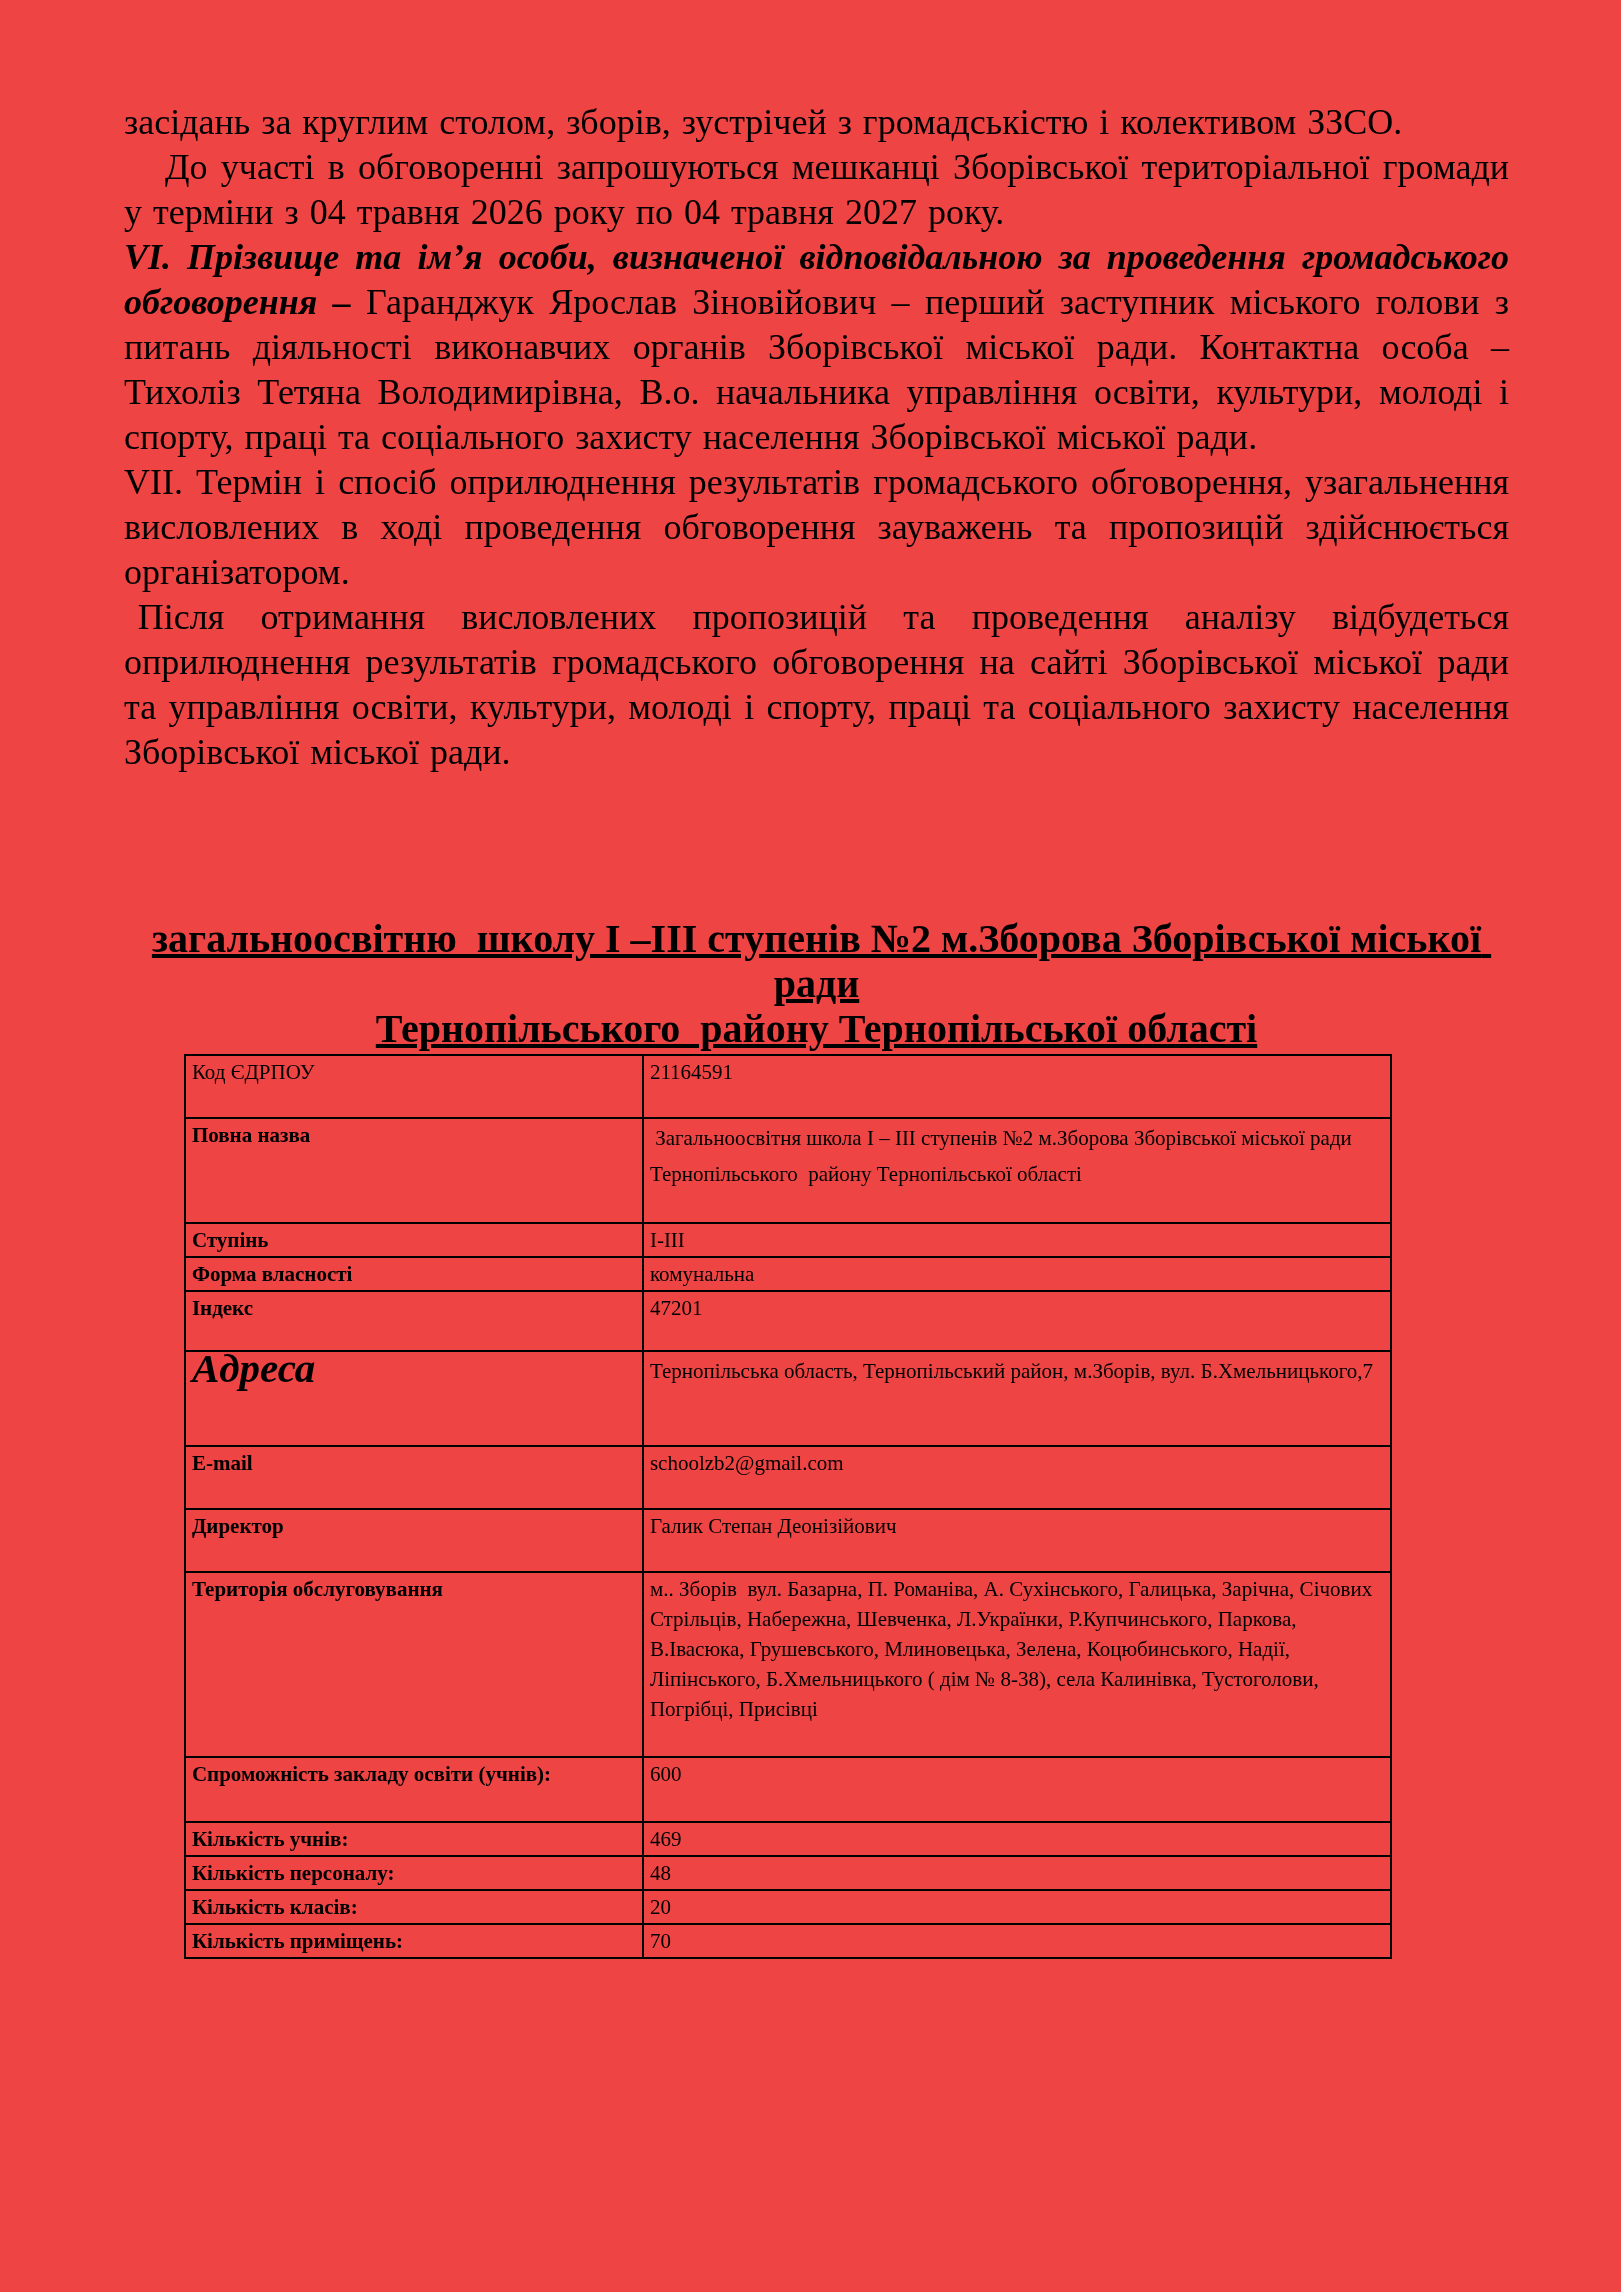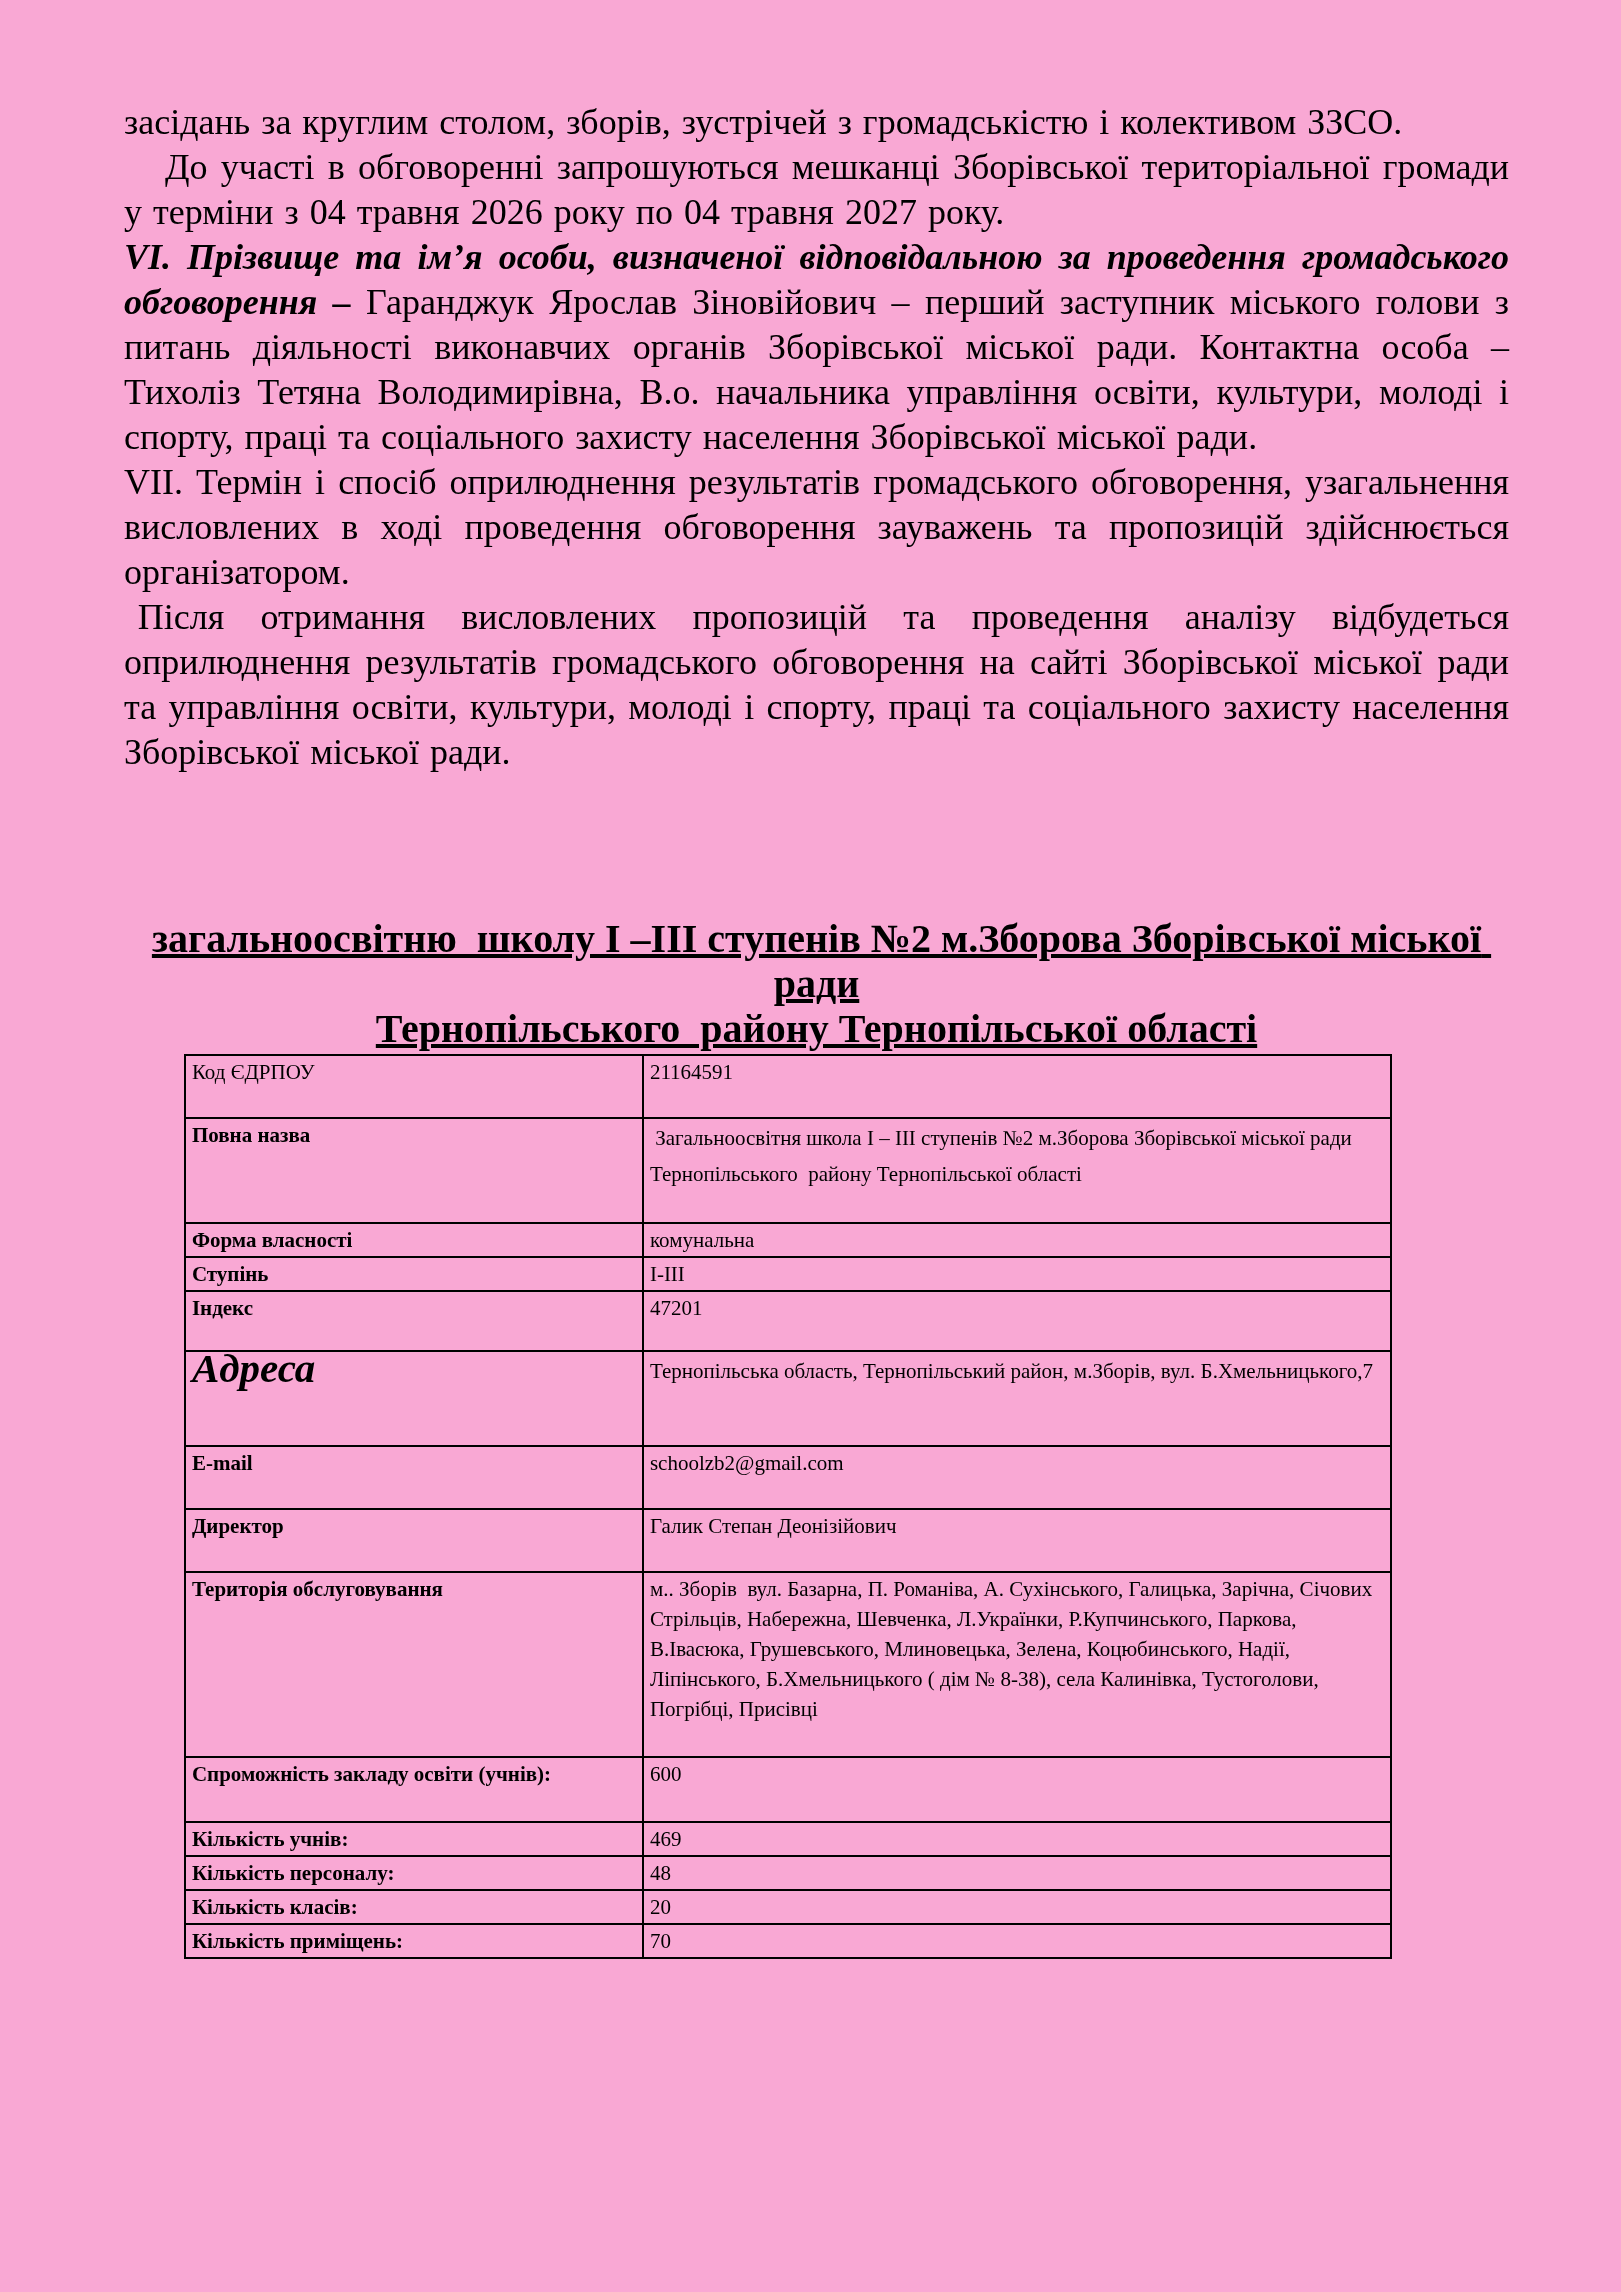--- a/index.html
+++ b/index.html
@@ -1,20 +1,20 @@
 <!DOCTYPE html>
 <html lang="uk"><head>
 <meta charset="utf-8">
 <style>
   html, body { margin: 0; padding: 0; background: #ffffff; }
   .page {
     position: relative;
     width: 1621px;
     height: 2293px;
-    background: #f9a8d4;
+    background: #ef4444;
     color: #000000;
     font-family: "Liberation Serif", "DejaVu Serif", serif;
     overflow: hidden;
   }
   .content {
     position: absolute;
     left: 124px;
     top: 100px;
     width: 1385px;
   }
@@ -99,26 +99,26 @@
       <tbody>
         <tr>
           <td class="cell-label plain" style="height:59px">Код ЄДРПОУ</td>
           <td class="cell-value">21164591</td>
         </tr>
         <tr>
           <td class="cell-label" style="height:101px">Повна назва</td>
           <td class="cell-value loose"> Загальноосвітня школа І – ІІІ ступенів №2 м.Зборова Зборівської міської ради Тернопільського  району Тернопільської області</td>
         </tr>
         <tr>
+          <td class="cell-label" style="height:27.4px">Ступінь</td>
+          <td class="cell-value">І-ІІІ</td>
+        </tr>
+        <tr>
           <td class="cell-label" style="height:29px">Форма власності</td>
           <td class="cell-value">комунальна</td>
-        </tr>
-        <tr>
-          <td class="cell-label" style="height:27.4px">Ступінь</td>
-          <td class="cell-value">І-ІІІ</td>
         </tr>
         <tr>
           <td class="cell-label" style="height:56px">Індекс</td>
           <td class="cell-value">47201</td>
         </tr>
         <tr>
           <td class="cell-label big" style="height:91px">Адреса</td>
           <td class="cell-value loose">Тернопільська область, Тернопільський район, м.Зборів, вул. Б.Хмельницького,7</td>
         </tr>
         <tr>

